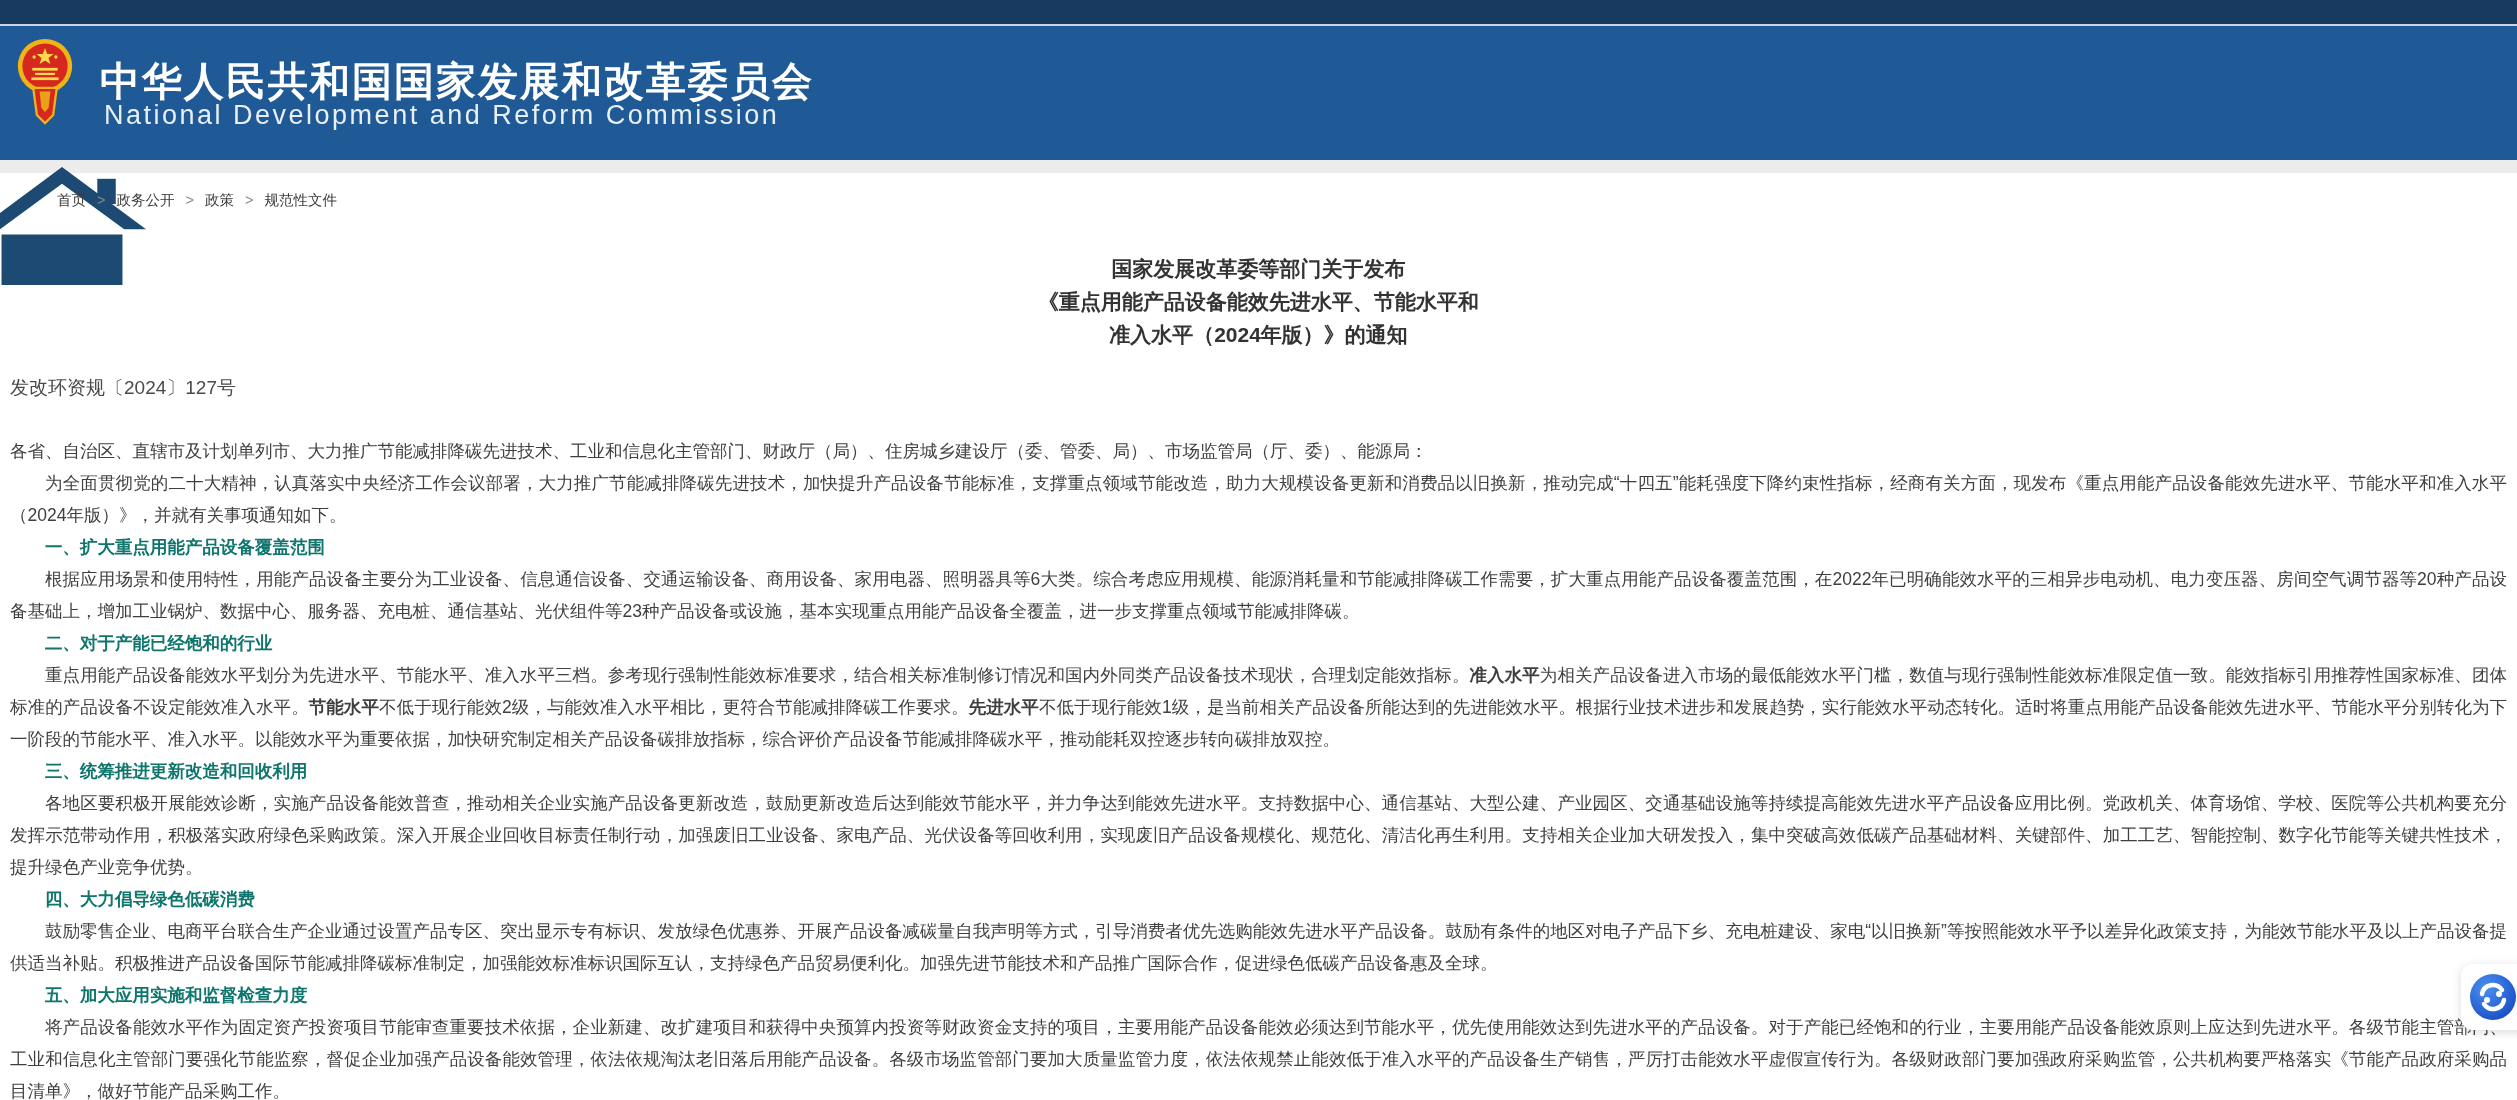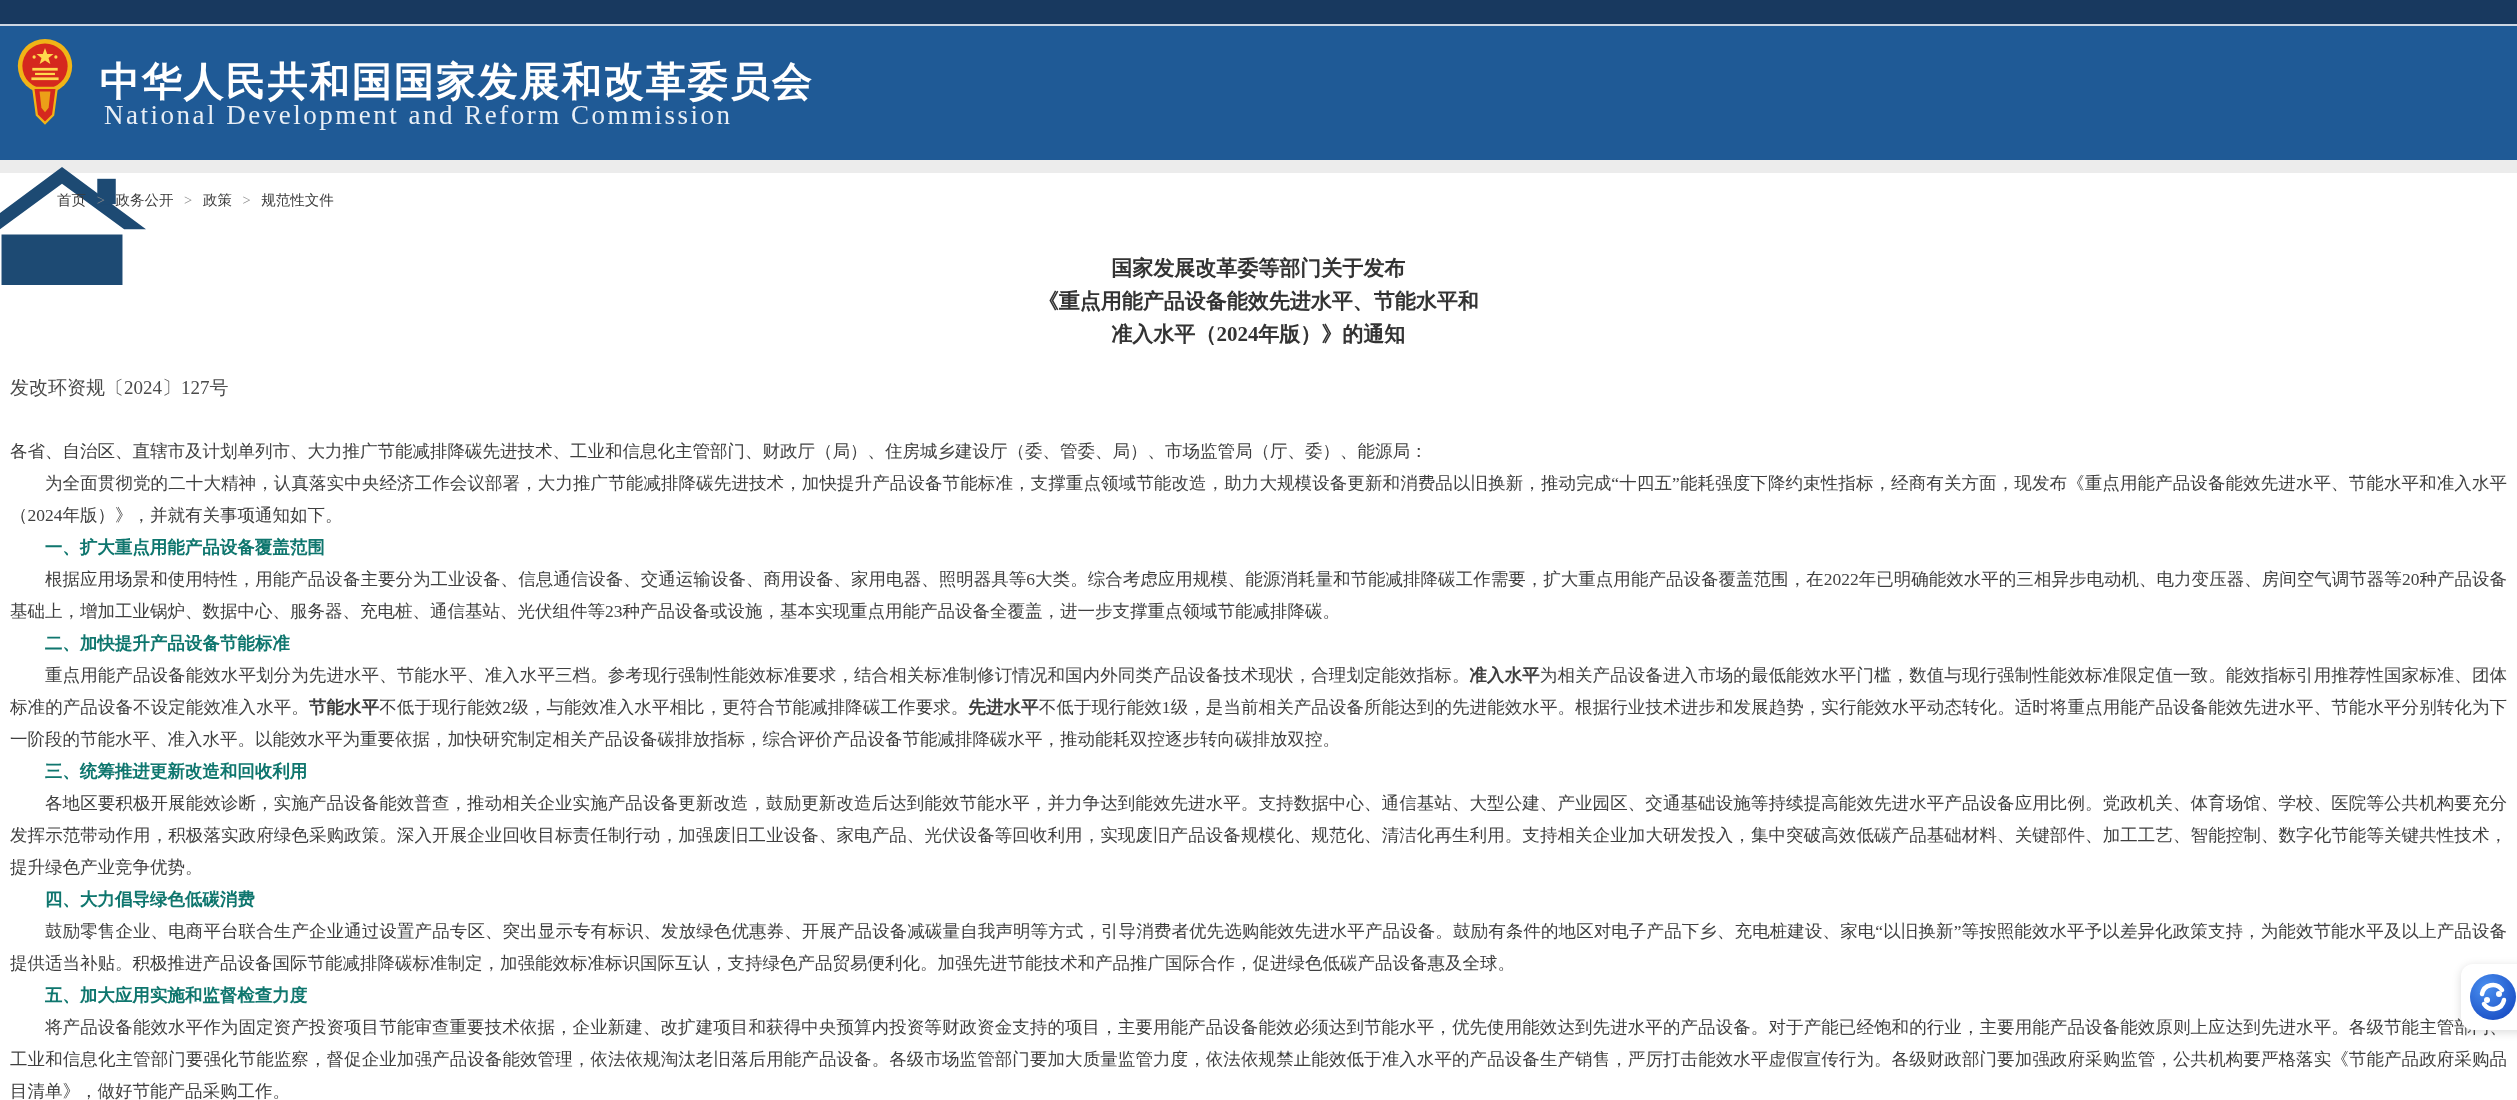--- a/index.html
+++ b/index.html
@@ -1,18 +1,18 @@
 <!DOCTYPE html>
 <html><head>
 <meta charset="utf-8">
 <style>
   * { margin:0; padding:0; box-sizing:border-box; }
   html,body { background:#fff; }
   body { font-family:"Liberation Sans", sans-serif; }
-  #page { position:relative; width:2517px; height:1100px; background:#fff; overflow:hidden;font-family:Liberation Serif, serif; }
+  #page { position:relative; width:2517px; height:1100px; background:#fff; overflow:hidden; }
 
   
   .top-strip   { position:absolute; left:0; top:0; width:100%; height:24px; background:#18395f; }
   .top-divider { position:absolute; left:0; top:24px; width:100%; height:2px; background:#cdd6e2; }
 
   
   .header { position:absolute; left:0; top:26px; width:100%; height:134px; background:#1f5a96; }
   .emblem { position:absolute; left:16px; top:10px; width:58px; height:100px; }
   .site-title-zh { position:absolute; left:100px; top:28px; color:#ffffff; font-size:40px; font-weight:bold; letter-spacing:2px; white-space:nowrap; }
   .site-title-en { position:absolute; left:104px; top:74px; color:#e9eff6; font-size:27px; font-weight:500; letter-spacing:2.5px; white-space:nowrap; }
@@ -92,21 +92,21 @@
     </div>
     <div class="doc-number">发改环资规〔2024〕127号</div>
 
     <div class="doc-body">
       <p class="salutation">各省、自治区、直辖市及计划单列市、大力推广节能减排降碳先进技术、工业和信息化主管部门、财政厅（局）、住房城乡建设厅（委、管委、局）、市场监管局（厅、委）、能源局：</p>
       <p>为全面贯彻党的二十大精神，认真落实中央经济工作会议部署，大力推广节能减排降碳先进技术，加快提升产品设备节能标准，支撑重点领域节能改造，助力大规模设备更新和消费品以旧换新，推动完成“十四五”能耗强度下降约束性指标，经商有关方面，现发布《重点用能产品设备能效先进水平、节能水平和准入水平（2024年版）》，并就有关事项通知如下。</p>
 
       <h3>一、扩大重点用能产品设备覆盖范围</h3>
       <p>根据应用场景和使用特性，用能产品设备主要分为工业设备、信息通信设备、交通运输设备、商用设备、家用电器、照明器具等6大类。综合考虑应用规模、能源消耗量和节能减排降碳工作需要，扩大重点用能产品设备覆盖范围，在2022年已明确能效水平的三相异步电动机、电力变压器、房间空气调节器等20种产品设备基础上，增加工业锅炉、数据中心、服务器、充电桩、通信基站、光伏组件等23种产品设备或设施，基本实现重点用能产品设备全覆盖，进一步支撑重点领域节能减排降碳。</p>
 
-      <h3>二、加快提升产品设备节能标准</h3>
+      <h3>二、对于产能已经饱和的行业</h3>
       <p><span>重点用能产品设备能效水平划分为先进水平、节能水平、准入水平三档。参考现行强制性能效标准要求，结合相关标准制修订情况和国内外同类产品设备技术现状，合理划定能效指标。</span><span class="b">准入水平</span><span>为相关产品设备进入市场的最低能效水平门槛，数值与现行强制性能效标准限定值一致。能效指标引用推荐性国家标准、团体标准的产品设备不设定能效准入水平。</span><span class="b">节能水平</span><span>不低于现行能效2级，与能效准入水平相比，更符合节能减排降碳工作要求。</span><span class="b">先进水平</span><span>不低于现行能效1级，是当前相关产品设备所能达到的先进能效水平。根据行业技术进步和发展趋势，实行能效水平动态转化。适时将重点用能产品设备能效先进水平、节能水平分别转化为下一阶段的节能水平、准入水平。以能效水平为重要依据，加快研究制定相关产品设备碳排放指标，综合评价产品设备节能减排降碳水平，推动能耗双控逐步转向碳排放双控。</span></p>
 
       <h3>三、统筹推进更新改造和回收利用</h3>
       <p>各地区要积极开展能效诊断，实施产品设备能效普查，推动相关企业实施产品设备更新改造，鼓励更新改造后达到能效节能水平，并力争达到能效先进水平。支持数据中心、通信基站、大型公建、产业园区、交通基础设施等持续提高能效先进水平产品设备应用比例。党政机关、体育场馆、学校、医院等公共机构要充分发挥示范带动作用，积极落实政府绿色采购政策。深入开展企业回收目标责任制行动，加强废旧工业设备、家电产品、光伏设备等回收利用，实现废旧产品设备规模化、规范化、清洁化再生利用。支持相关企业加大研发投入，集中突破高效低碳产品基础材料、关键部件、加工工艺、智能控制、数字化节能等关键共性技术，提升绿色产业竞争优势。</p>
 
       <h3>四、大力倡导绿色低碳消费</h3>
       <p>鼓励零售企业、电商平台联合生产企业通过设置产品专区、突出显示专有标识、发放绿色优惠券、开展产品设备减碳量自我声明等方式，引导消费者优先选购能效先进水平产品设备。鼓励有条件的地区对电子产品下乡、充电桩建设、家电“以旧换新”等按照能效水平予以差异化政策支持，为能效节能水平及以上产品设备提供适当补贴。积极推进产品设备国际节能减排降碳标准制定，加强能效标准标识国际互认，支持绿色产品贸易便利化。加强先进节能技术和产品推广国际合作，促进绿色低碳产品设备惠及全球。</p>
 
       <h3>五、加大应用实施和监督检查力度</h3>
       <p>将产品设备能效水平作为固定资产投资项目节能审查重要技术依据，企业新建、改扩建项目和获得中央预算内投资等财政资金支持的项目，主要用能产品设备能效必须达到节能水平，优先使用能效达到先进水平的产品设备。对于产能已经饱和的行业，主要用能产品设备能效原则上应达到先进水平。各级节能主管部门、工业和信息化主管部门要强化节能监察，督促企业加强产品设备能效管理，依法依规淘汰老旧落后用能产品设备。各级市场监管部门要加大质量监管力度，依法依规禁止能效低于准入水平的产品设备生产销售，严厉打击能效水平虚假宣传行为。各级财政部门要加强政府采购监管，公共机构要严格落实《节能产品政府采购品目清单》，做好节能产品采购工作。</p>

